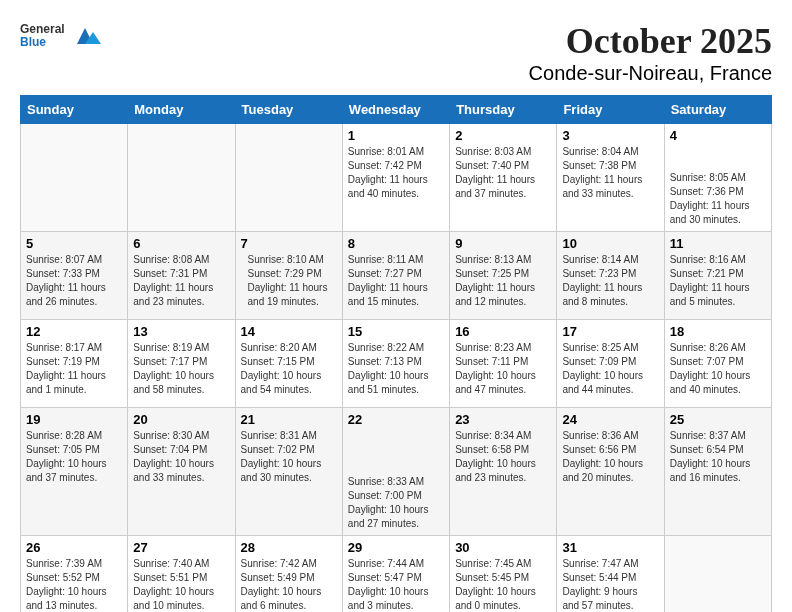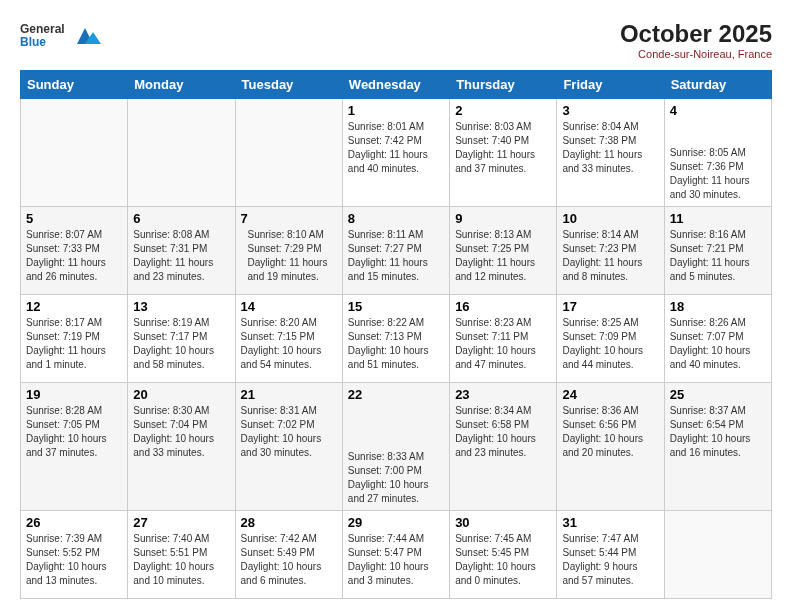--- a/index.html
+++ b/index.html
@@ -29,27 +29,28 @@
     .logo-blue { color: #1a6fbb; }
     .logo-icon {
       width: 32px;
       height: 32px;
       margin-left: 4px;
     }
     .title-block {
       text-align: right;
     }
     .month-title {
-      font-size: 24px;
+      font-size: 36px;
       font-weight: bold;
       color: #222;
+      font-family: Liberation Serif, serif;
     }
     .location-title {
-      font-size: 11px;
-      color: #7f1d1d;
+      font-size: 20px;
+      color: #000000;
     }
     table {
       width: 100%;
       border-collapse: collapse;
       font-size: 11px;
       padding-left: 46px;
     }
     thead tr th {
       background-color: #1a6fbb;
       color: #fff;

